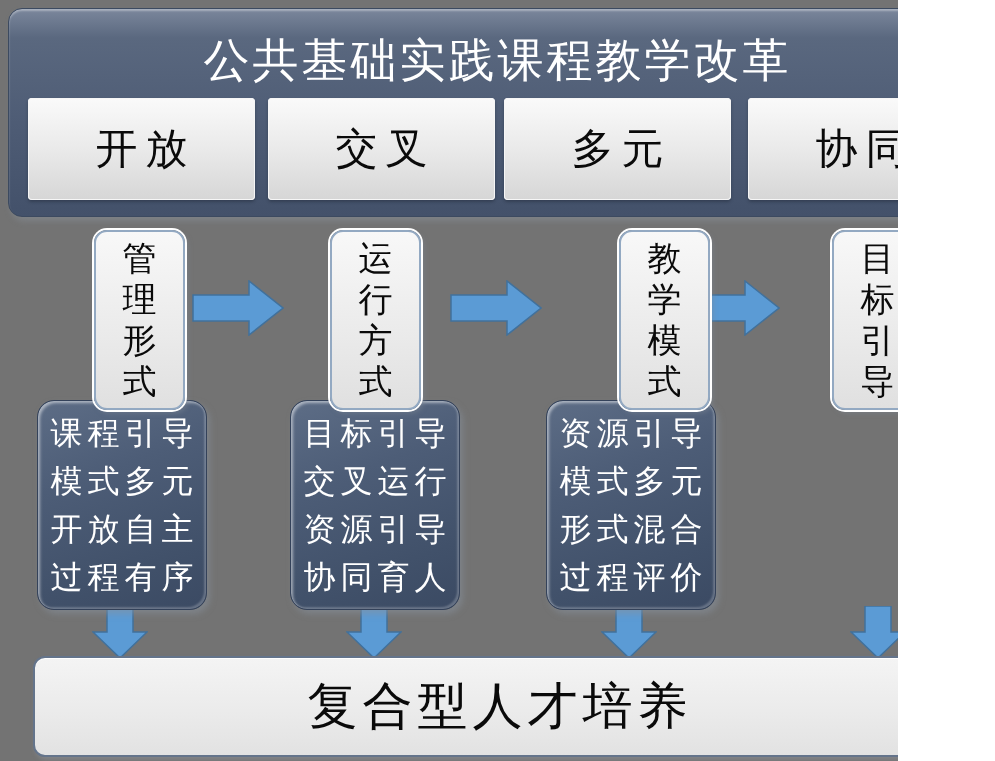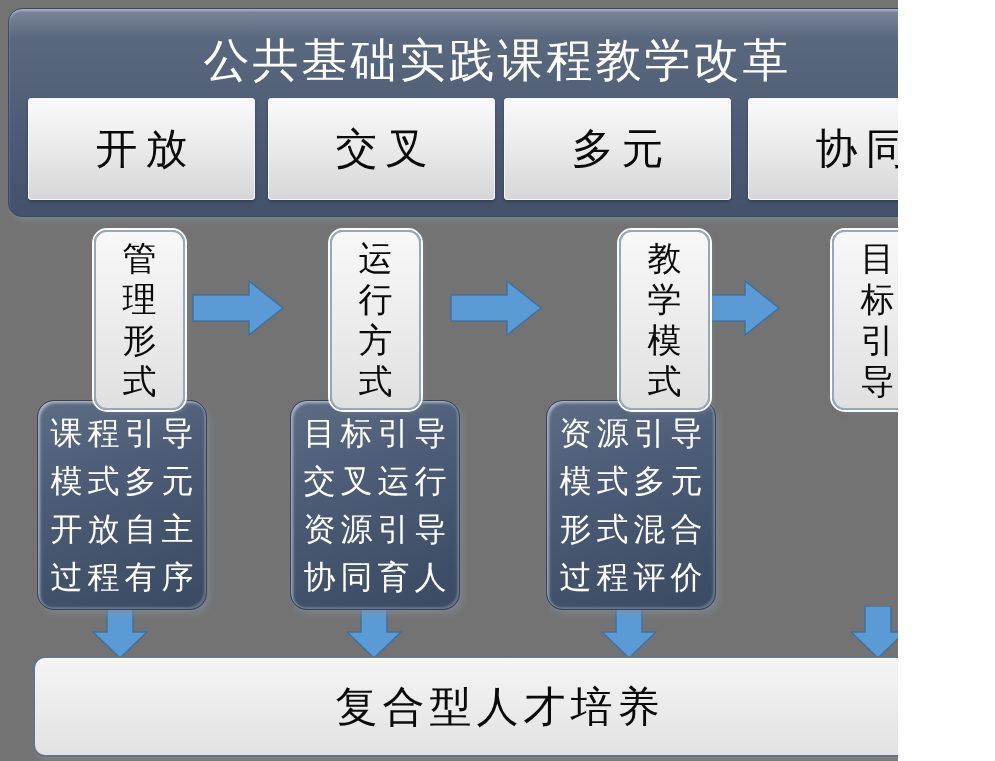--- a/index.html
+++ b/index.html
@@ -64,21 +64,21 @@
   
   .darrow{position:absolute;top:606px;width:56px;height:53px;z-index:1;}
   .da1{left:92px}.da2{left:346px}.da3{left:601px}.da4{left:850px}
   
   .outcome{
     position:absolute;left:33px;top:656px;width:925px;height:97px;border-radius:12px;
     background:linear-gradient(180deg,#f4f4f4 0%,#eaeaea 60%,#e2e2e2 100%);
     border:2px solid #64748b;
     box-shadow:inset 0 1px 0 #ffffff, 2px 3px 4px rgba(150,156,166,.4);
     display:flex;align-items:center;justify-content:center;
-    color:#0a0a0a;font-size:42px;letter-spacing:5px;text-indent:5px;z-index:2;
+    color:#0a0a0a;font-size:50px;letter-spacing:5px;text-indent:5px;z-index:2;
   }
 </style>
 </head>
 <body>
 
 <div id="canvas">
 
   <div class="header"></div>
   <div class="header-title">公共基础实践课程教学改革</div>
 

